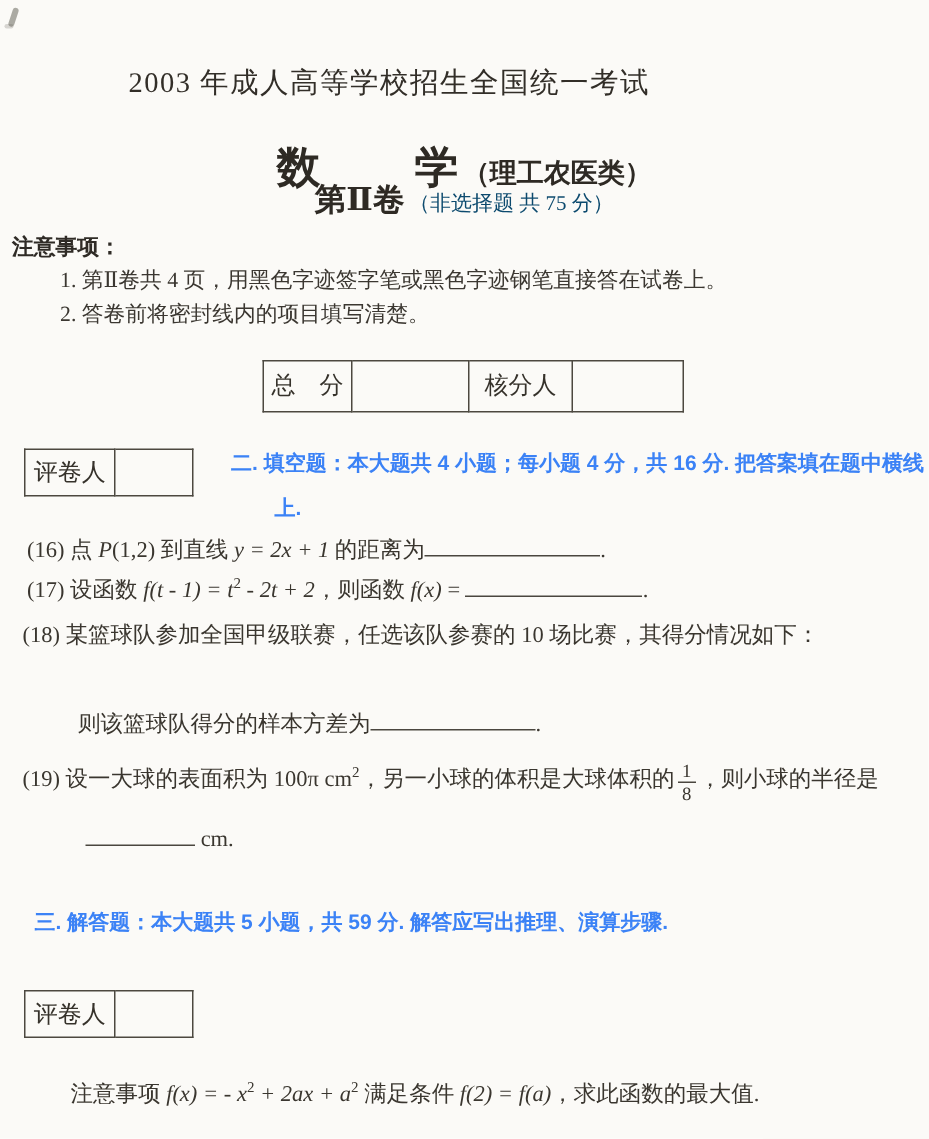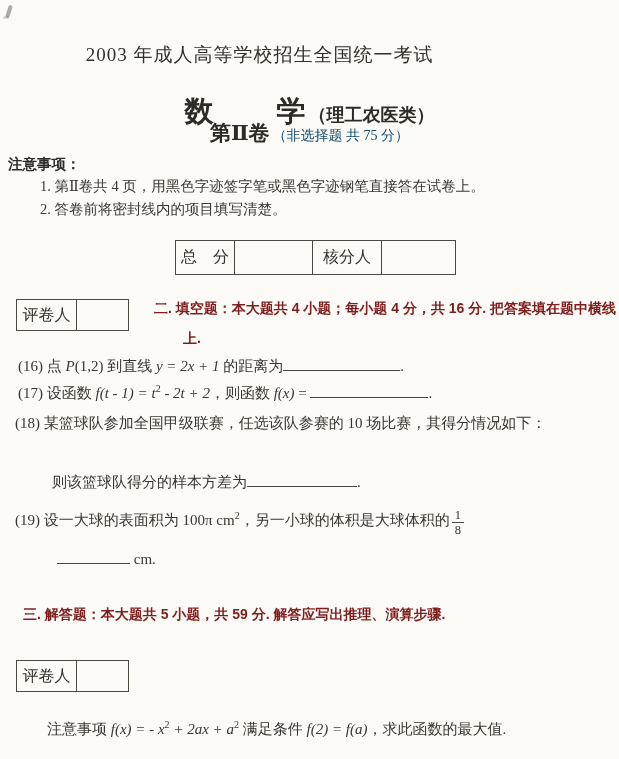--- a/index.html
+++ b/index.html
@@ -29,21 +29,21 @@
   
   table.scorebox{border-collapse:collapse;}
   table.scorebox td{border:1.5px solid #4c4840;padding:0;text-align:center;vertical-align:middle;font-size:16px;color:#36322b;}
   .score-table{top:240px;left:175px;}
   .score-table td{height:33px;}
   .grader{left:16px;}
   .g1{top:299px;}
   .g2{top:660px;}
   .grader td{height:30px;font-size:15px;}
   
-  .sec{font-family:"Liberation Sans","DejaVu Sans",sans-serif;font-weight:bold;font-size:14px;color:#7f1d1d;}
+  .sec{font-family:"Liberation Sans","DejaVu Sans",sans-serif;font-weight:bold;font-size:14px;color:#3b82f6;}
   .sec2-l1{top:300px;left:154px;}
   .sec2-l2{top:330px;left:183px;}
   .sec3{top:606px;left:23px;}
   
   .q{font-size:15px;color:#3a362f;}
   .q16{top:355px;left:18px;}
   .q17{top:382px;left:18px;}
   .q18l1{top:414px;left:15px;}
   .q18l2{top:444px;left:88px;font-size:15.5px;letter-spacing:.5px;}
   .q18l3{top:471px;left:52px;}
@@ -103,21 +103,21 @@
   </tbody>
     </table>
 
   <div class="abs sec sec2-l1">二. 填空题：本大题共 4 小题；每小题 4 分，共 16 分. 把答案填在题中横线</div>
   <div class="abs sec sec2-l2">上.</div>
 
   <div class="abs q q16"><span>(16) 点 </span><span class="math">P</span><span>(1,2) 到直线 </span><span class="math">y = 2x + 1</span><span> 的距离为</span><span class="blank" style="width: 117px;"></span><span>.</span></div>
   <div class="abs q q17"><span>(17) 设函数 </span><span class="math">f(t - 1) = t</span><sup>2</sup><span class="math"> - 2t + 2</span><span>，则函数 </span><span class="math">f(x)</span><span> = </span><span class="blank" style="width: 118px;"></span><span>.</span></div>
   <div class="abs q q18l1">(18) 某篮球队参加全国甲级联赛，任选该队参赛的 10 场比赛，其得分情况如下：</div>
   <div class="abs q q18l3"><span>则该篮球队得分的样本方差为</span><span class="blank" style="width: 110px;"></span><span>.</span></div>
-  <div class="abs q q19l1"><span>(19) 设一大球的表面积为 100π cm</span><sup>2</sup><span>，另一小球的体积是大球体积的</span><span class="frac"><span class="num">1</span><span class="den">8</span></span></div>
+  <div class="abs q q19l1"><span>(19) 设一大球的表面积为 100π cm</span><sup>2</sup><span>，另一小球的体积是大球体积的</span><span class="frac"><span class="num">1</span><span class="den">8</span></span><span>，则小球的半径是</span></div>
   <div class="abs q q19l2"><span class="blank" style="width: 73px;"></span><span> cm.</span></div>
 
   <div class="abs sec sec3">三. 解答题：本大题共 5 小题，共 59 分. 解答应写出推理、演算步骤.</div>
 
   <table class="abs scorebox grader g2">
     <tbody>
         <tr>
       <td style="width:59px;">评卷人</td>
       <td style="width:51px;"></td>
     </tr>

